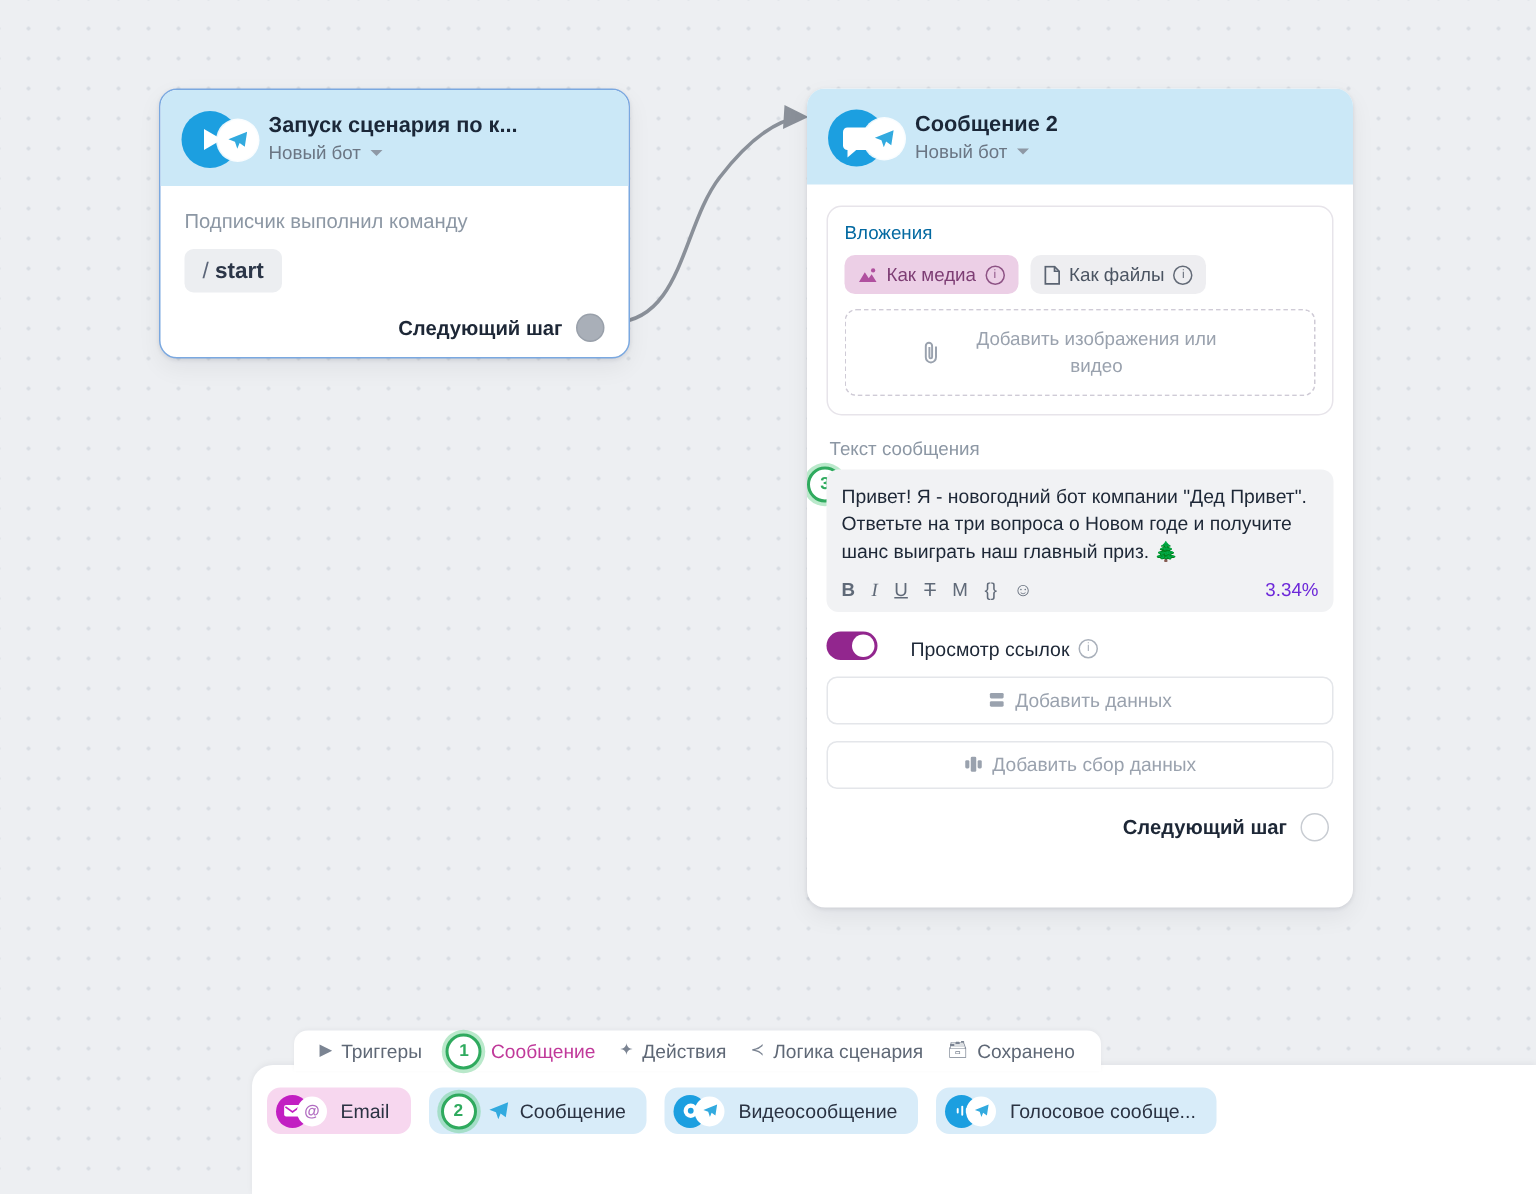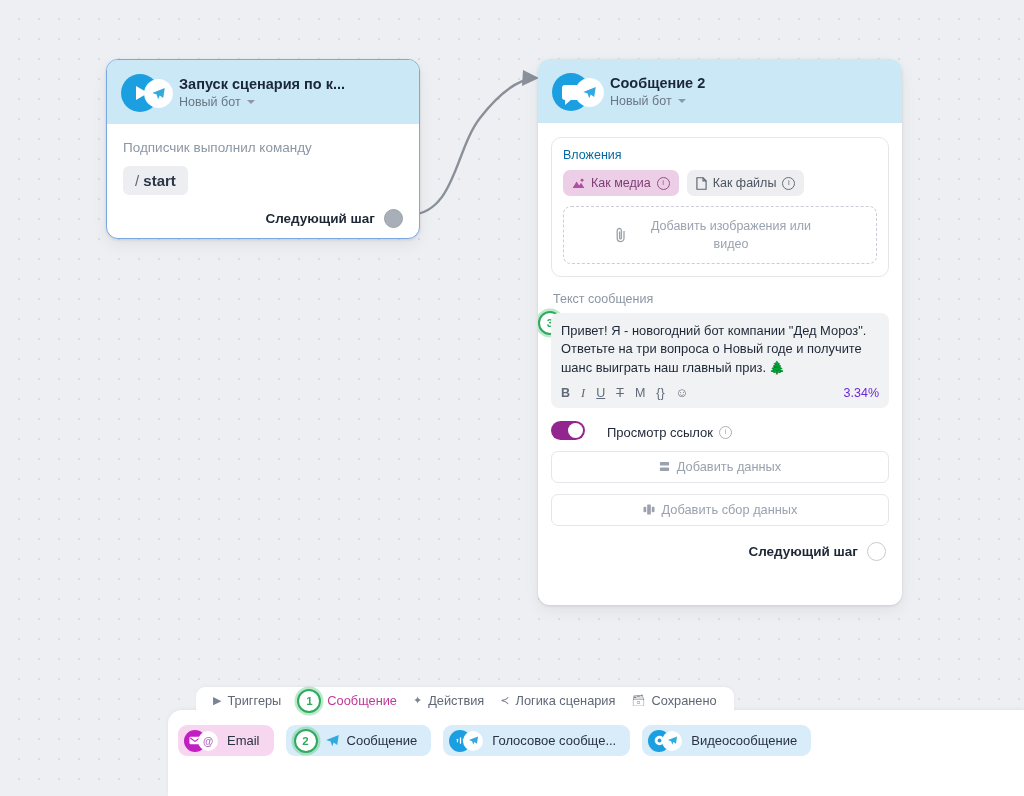--- a/index.html
+++ b/index.html
@@ -200,21 +200,21 @@
             <path d="M10 4 v7.2 a3.4 3.4 0 0 1 -6.8 0 V3.6 a2.1 2.1 0 0 1 4.2 0 v7.4 a0.9 0.9 0 0 1 -1.8 0 V4.4" fill="none" stroke="#9aa2ae" stroke-width="1.3"></path>
           </svg>
         <div class="dz-text">Добавить изображения или видео</div>
       </div>
     </div>
 
     <div class="sec-label">Текст сообщения</div>
     <div style="position:relative;">
       <div class="badge halo" style="position:absolute;left:-13px;top:-2px;">3</div>
       <div class="msgbox">
-        <div class="msgtext">Привет! Я - новогодний бот компании "Дед Мороз". Ответьте на три вопроса о Новый годе и получите шанс выиграть наш главный приз. 🌲</div>
+        <div class="msgtext">Привет! Я - новогодний бот компании "Дед Привет". Ответьте на три вопроса о Новом годе и получите шанс выиграть наш главный приз. 🌲</div>
         <div class="fmt-row">
           <span class="fmt b">B</span>
           <span class="fmt i">I</span>
           <span class="fmt u">U</span>
           <span class="fmt s">T</span>
           <span class="fmt">M</span>
           <span class="fmt">{}</span>
           <span class="fmt">☺</span>
           <span class="pct">3.34%</span>
         </div>
@@ -299,43 +299,43 @@
     <svg width="15" height="15" viewBox="0 0 24 24">
         <path d="M22 3 L2 11 L9 13.5 L11.5 21 L14 15 L19.5 19 Z" fill="#32aadf"></path>
       </svg>
     <span class="tb-label">Сообщение</span>
   </div>
 
   <div class="type-btn tg">
     <div class="type-icons">
       <div class="ti-main" style="background:#1c9fe0;">
         <svg width="11" height="11" viewBox="0 0 12 12">
-            <rect x="2" y="4" width="1.4" height="4" rx=".7" fill="#fff"></rect>
-            <rect x="5.3" y="2.4" width="1.4" height="7.2" rx=".7" fill="#fff"></rect>
-            <rect x="8.6" y="4" width="1.4" height="4" rx=".7" fill="#fff"></rect>
+            <circle cx="6" cy="6" r="5.2" fill="#fff"></circle>
+            <circle cx="6" cy="6" r="2.1" fill="#1c9fe0"></circle>
           </svg>
       </div>
       <div class="ti-sub">
         <svg viewBox="0 0 24 24">
             <path d="M22 3 L2 11 L9 13.5 L11.5 21 L14 15 L19.5 19 Z" fill="#32aadf"></path>
           </svg>
       </div>
     </div>
-    <span class="tb-label">Голосовое сообще...</span>
+    <span class="tb-label">Видеосообщение</span>
   </div>
 
   <div class="type-btn tg">
     <div class="type-icons">
       <div class="ti-main" style="background:#1c9fe0;">
         <svg width="11" height="11" viewBox="0 0 12 12">
-            <circle cx="6" cy="6" r="5.2" fill="#fff"></circle>
-            <circle cx="6" cy="6" r="2.1" fill="#1c9fe0"></circle>
+            <rect x="2" y="4" width="1.4" height="4" rx=".7" fill="#fff"></rect>
+            <rect x="5.3" y="2.4" width="1.4" height="7.2" rx=".7" fill="#fff"></rect>
+            <rect x="8.6" y="4" width="1.4" height="4" rx=".7" fill="#fff"></rect>
           </svg>
       </div>
       <div class="ti-sub">
         <svg viewBox="0 0 24 24">
             <path d="M22 3 L2 11 L9 13.5 L11.5 21 L14 15 L19.5 19 Z" fill="#32aadf"></path>
           </svg>
       </div>
     </div>
-    <span class="tb-label">Видеосообщение</span>
+    <span class="tb-label">Голосовое сообще...</span>
   </div>
 </div>
 
 </body></html>

